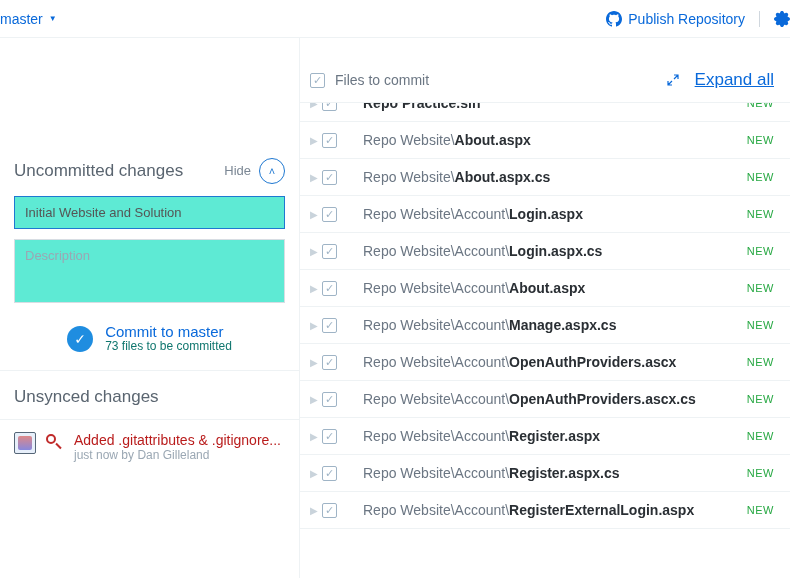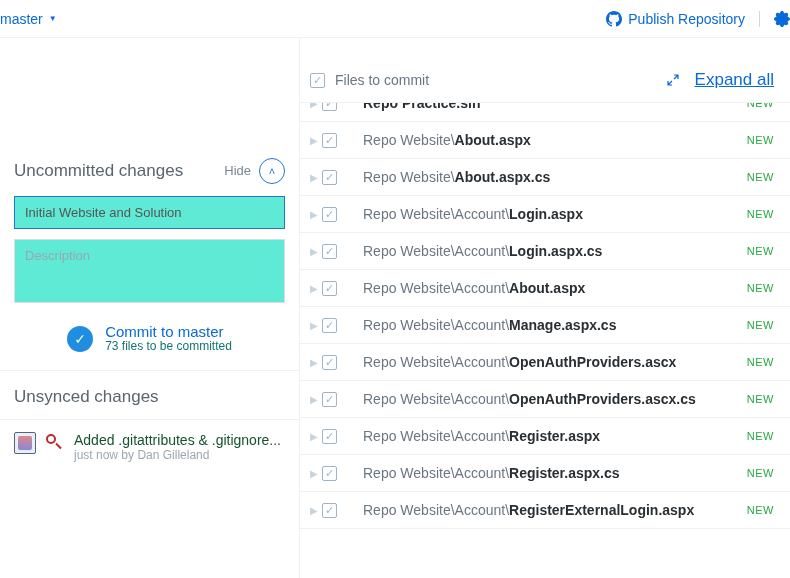--- a/index.html
+++ b/index.html
@@ -165,21 +165,21 @@
   .mag-icon .circle{
     width:10px;height:10px;border:2px solid #c02a2a;border-radius:50%;
     position:absolute;left:0;top:0;
   }
   .mag-icon .handle{
     width:7px;height:2px;background:#c02a2a;position:absolute;
     left:9px;top:11px;transform:rotate(45deg);
   }
   .commit-info { min-width: 0; }
   .commit-info .msg {
-    color: #14532d;
+    color: #b91c1c;
     font-size: 14px;
     white-space: nowrap;
     overflow: hidden;
     text-overflow: ellipsis;
   }
   .commit-info .meta {
     color: #9aa7b3;
     font-size: 12px;
   }
 

